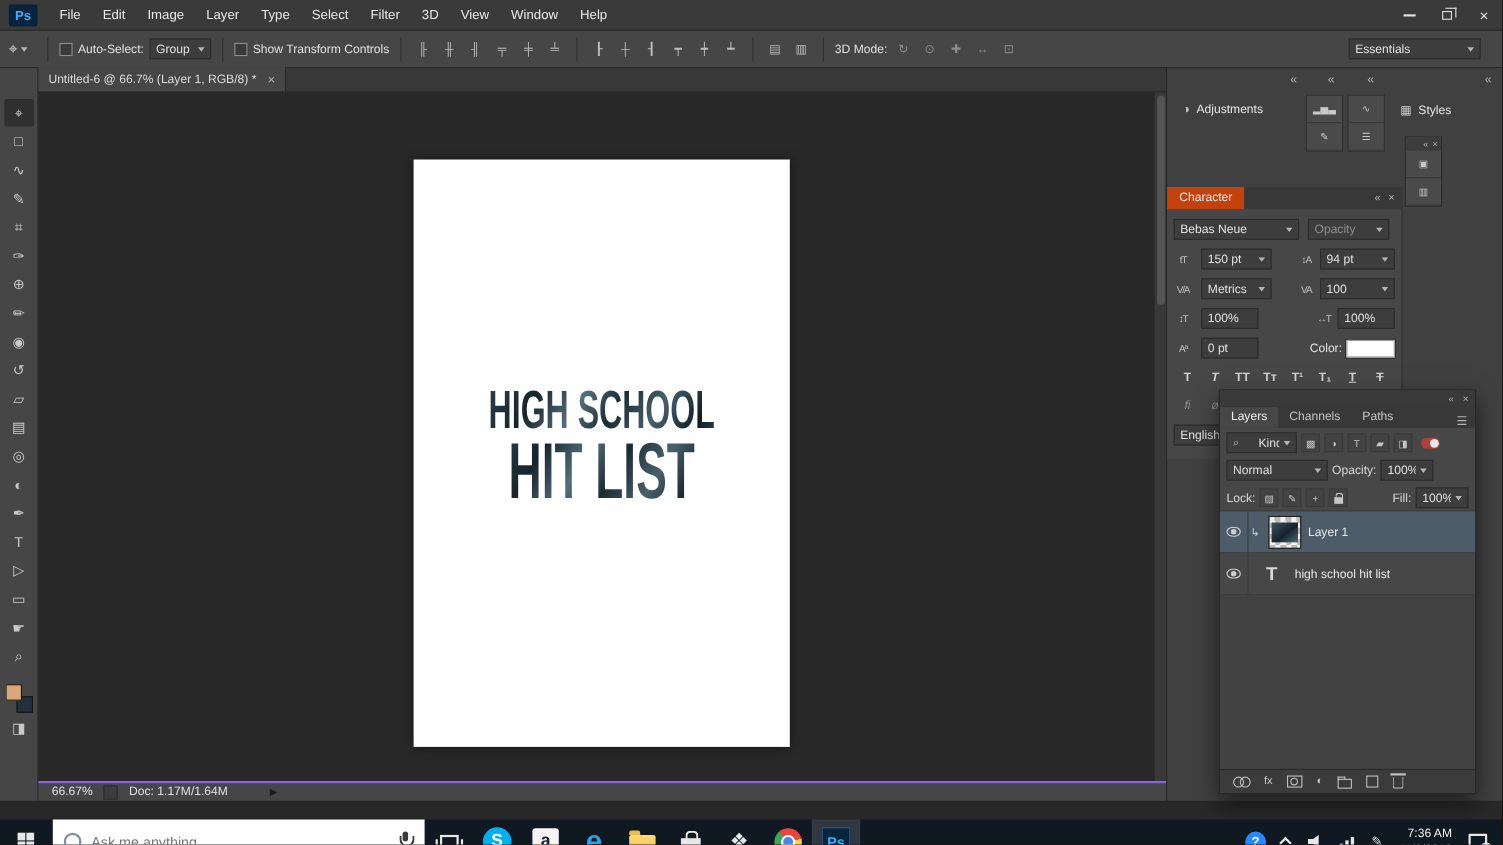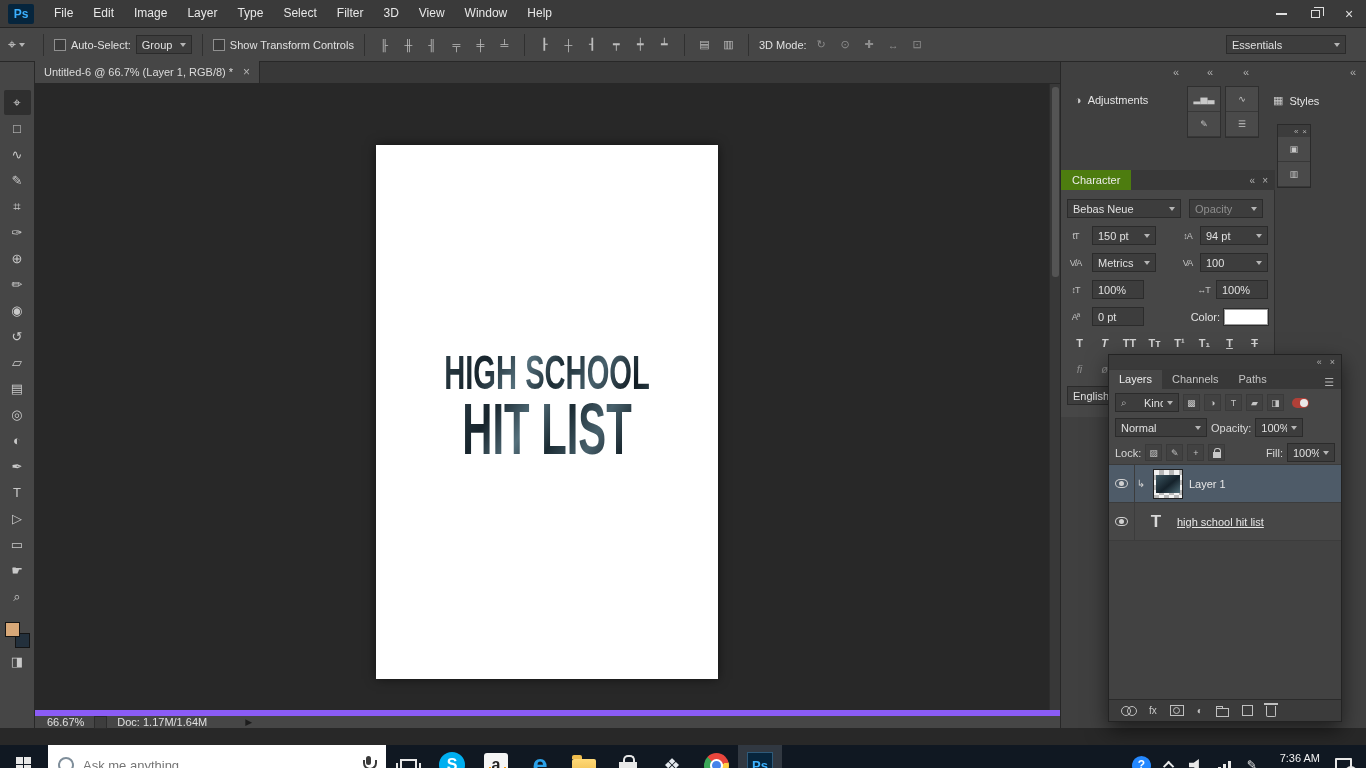--- a/index.html
+++ b/index.html
@@ -44,42 +44,42 @@
 .docpage{position:absolute;left:341px;top:61px;width:342px;height:534px;background:#ffffff;box-shadow:0 0 10px rgba(0,0,0,.55)}
 .titleblock{position:absolute;left:0;top:205px;width:100%;text-align:center}
 .tl{display:block;font-weight:bold;white-space:nowrap;line-height:.92;transform-origin:50% 50%;
 background:linear-gradient(135deg,#2e4049 0%,#17242c 22%,#55707c 40%,#1b2b33 55%,#48616c 72%,#101b22 90%,#31464f 100%);
 -webkit-background-clip:text;background-clip:text;color:transparent}
 .tl1{font-size:47px;transform:scale(.62,1.04)}
 .tl2{font-size:72px;transform:scale(.58,1.0);margin-top:3px}
 .vscroll{position:absolute;left:1049px;top:84px;width:11px;height:626px;background:#383838;border-left:1px solid #2d2d2d}
 .vthumb{position:absolute;left:2px;top:3px;width:7px;height:190px;background:#545454;border-radius:3px}
 
-.statusbar{position:absolute;left:35px;top:710px;width:1025px;height:18px;background:#464646;border-top:6px solid #8b5cf6;display:flex;align-items:center;gap:10px;padding:0 12px;font-size:11px;color:#e0e0e0}
+.statusbar{position:absolute;left:35px;top:710px;width:1025px;height:18px;background:#464646;border-top:2px solid #8b5cf6;display:flex;align-items:center;gap:10px;padding:0 12px;font-size:11px;color:#e0e0e0}
 .statico{width:13px;height:13px;border:1px solid #2c2c2c;background:#3d3d3d;display:inline-flex;align-items:center;justify-content:center;font-size:7px;color:#aaa}
 .statexp{color:#1c1c1c;font-size:9px;margin-left:28px}
 
 .dock{position:absolute;left:1060px;top:62px;width:306px;height:666px;background:#404040;border-left:1px solid #272727;z-index:1}
 .dockhead{position:relative;height:22px}
 .chev{position:absolute;top:4px;color:#b0b0b0;font-size:11px;letter-spacing:-2px}
 .c1{left:112px}.c2{left:146px}.c3{left:182px}.c4{right:12px}
 .ptabs{position:relative;height:86px}
 .ptablabel{display:flex;gap:6px;align-items:center;font-size:11px;color:#e4e4e4}
 .adjtab{position:absolute;left:14px;top:10px}
 .stylestab{position:absolute;left:212px;top:10px}
 .picon{color:#c8c8c8;font-size:11px}
 .icol{position:absolute;top:2px;width:34px;background:#4a4a4a;border:1px solid #2f2f2f;display:flex;flex-direction:column}
 .icolA{left:126px}.icolB{left:164px}
 .icol .cell,.minipanel .cell{height:25px;display:flex;align-items:center;justify-content:center;color:#c8c8c8;font-size:9px;border-bottom:1px solid #383838}
 .minipanel{position:absolute;left:216px;top:40px;width:34px;background:#4a4a4a;border:1px solid #2a2a2a}
 .minihead{height:12px;display:flex;justify-content:flex-end;gap:4px;align-items:center;padding:0 3px;background:#3c3c3c;color:#b0b0b0;font-size:8px}
 
 .charpanel{position:absolute;left:0;top:108px;width:214px}
 .phead{height:20px;background:#383838;display:flex;align-items:center}
-.ptab{height:20px;background:#4d7c0f;padding:0 11px;display:flex;align-items:center;font-size:11px;color:#ececec}
+.ptab{height:20px;background:#c2410c;padding:0 11px;display:flex;align-items:center;font-size:11px;color:#ececec}
 .phicons{margin-left:auto;padding-right:7px;color:#b0b0b0;display:flex;gap:7px;font-size:10px;align-items:center}
 .pbody{background:#474747;border-right:1px solid #2f2f2f;padding:9px 6px 12px;display:flex;flex-direction:column;gap:8px}
 .crow{display:flex;align-items:center;gap:8px}
 .crow .right{margin-left:auto;display:flex;align-items:center;gap:4px}
 .cicn{width:17px;font-size:9px;color:#c2c2c2;text-align:center;flex:none;letter-spacing:-1px}
 .dim{color:#8d8d8d}
 .field{height:19px;background:#3d3d3d;border:1px solid #2b2b2b;display:inline-flex;align-items:center;font-size:11px;color:#e0e0e0;padding:0 5px}
 .cswatch{width:44px;height:16px;background:#ffffff;border:1px solid #9a9a9a;box-shadow:0 0 0 1px #2c2c2c}
 .fmtrow{display:flex;gap:2px;padding-left:1px}
 .fmt{width:23px;height:18px;display:flex;align-items:center;justify-content:center;color:#d2d2d2;font-size:11px;font-weight:bold;border-radius:2px}
@@ -104,21 +104,21 @@
 .leye{width:26px;height:100%;border-right:1px solid #3c3c3c;display:flex;align-items:center;justify-content:center;flex:none}
 .eye{width:13px;height:9px;border:1px solid #d0d0d0;border-radius:50% / 60%;position:relative}
 .eye::after{content:"";position:absolute;left:3px;top:1px;width:5px;height:5px;background:#d0d0d0;border-radius:50%}
 .clip{width:12px;text-align:center;color:#cccccc;font-size:10px;flex:none}
 .lthumb{width:30px;height:30px;margin:0 6px;flex:none}
 .thumb-checker{border:1px solid #1f1f1f;background:repeating-conic-gradient(#b9b9b9 0% 25%,#f1f1f1 0% 50%) 0 0/10px 10px;position:relative}
 .thumb-checker::after{content:"";position:absolute;left:2px;right:2px;top:5px;bottom:5px;background:linear-gradient(140deg,#3c5560,#15222b 55%,#4d6b76)}
 .thumb-t{display:flex;align-items:center;justify-content:center;color:#d8d8d8;font-size:17px;font-weight:bold}
 .thumb-white{background:#ffffff;border:1px solid #8a8a8a}
 .lname{font-size:11px;color:#e8e8e8;white-space:nowrap}
-.uline{text-decoration:underline}
+.uline{}
 .bgname{font-style:italic}
 .mlock{width:8px;height:6px;background:#c8c8c8;position:relative;margin-top:4px;flex:none}
 .mlock::before{content:"";position:absolute;top:-4px;left:1px;width:5px;height:4px;border:1px solid #c8c8c8;border-bottom:none;border-radius:3px 3px 0 0}
 .litem .endlock{margin-left:auto}
 .lfill{flex:1;background:#424242}
 .lbottom{height:22px;background:#3b3b3b;border-top:1px solid #2a2a2a;display:flex;align-items:center;gap:13px;padding:0 12px;color:#c0c0c0}
 .chain{width:15px;height:9px;position:relative;flex:none}
 .chain::before,.chain::after{content:"";position:absolute;top:0;width:8px;height:8px;border:1px solid #c0c0c0;border-radius:50%}
 .chain::before{left:0}.chain::after{left:6px}
 .fxlbl{font-size:10px;color:#c8c8c8}

